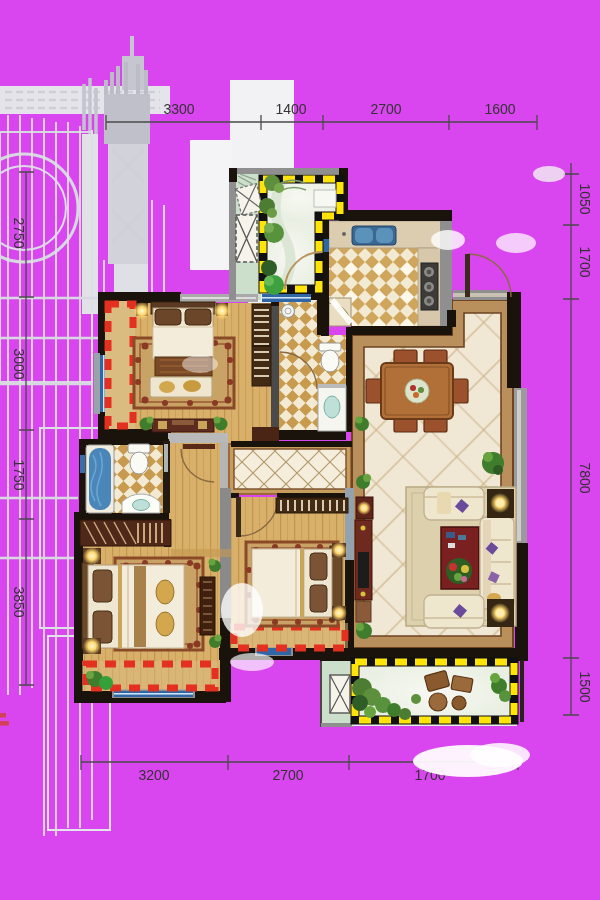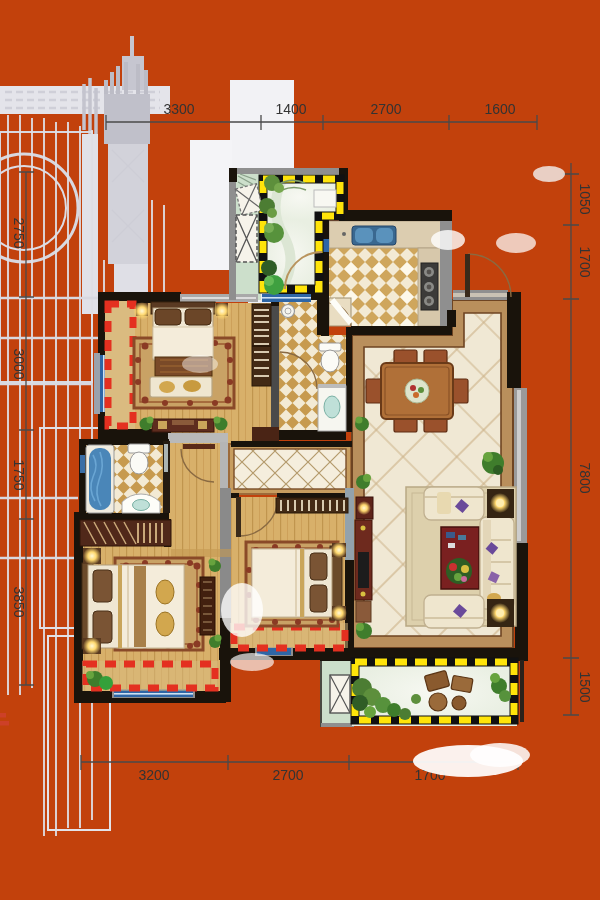--- a/index.html
+++ b/index.html
@@ -1,16 +1,16 @@
 <!DOCTYPE html>
 <html><head>
 <meta charset="utf-8">
 <style>
 html,body{margin:0;padding:0;background:#fff;}
-#page{position:relative;width:600px;height:900px;background:#c2410c;overflow:hidden;
+#page{position:relative;width:600px;height:900px;background:#d946ef;overflow:hidden;
 font-family:"Liberation Sans", sans-serif;}
 svg{position:absolute;left:0;top:0;}
 </style>
 </head>
 <body>
 <div id="page">
 <svg width="600" height="900" viewBox="0 0 600 900">
 <defs>
 <pattern id="kchk" width="28" height="28" patternUnits="userSpaceOnUse" patternTransform="translate(1 3)">
   <rect width="28" height="28" fill="#f3ead4"></rect>

